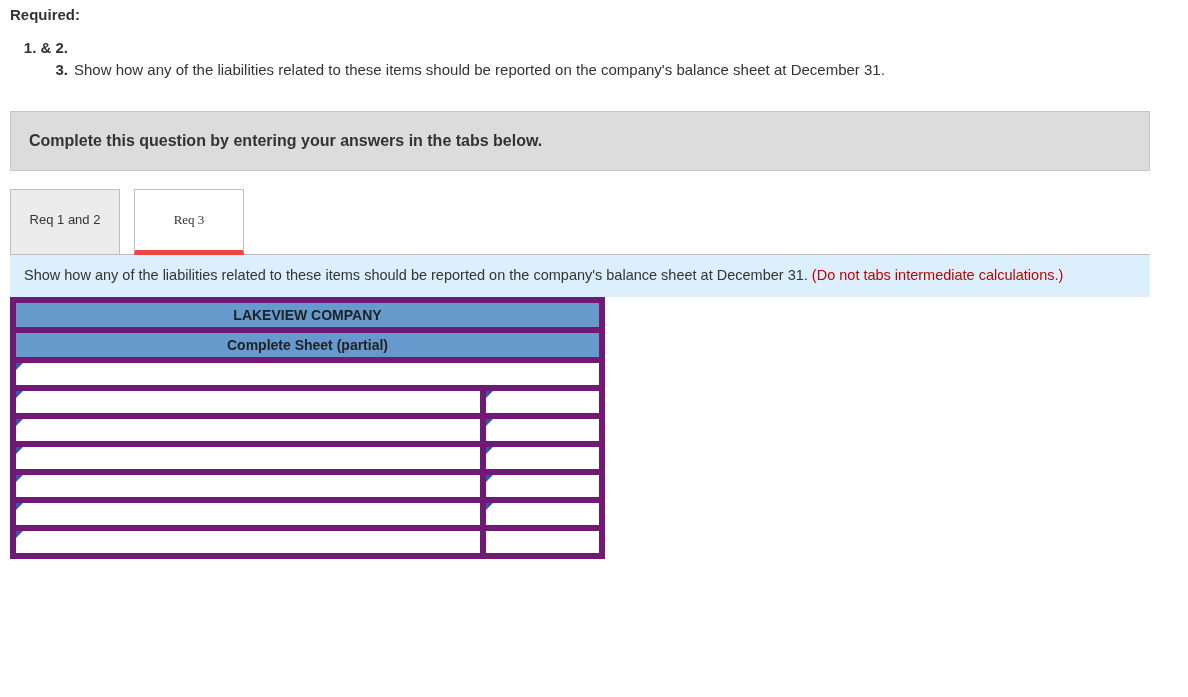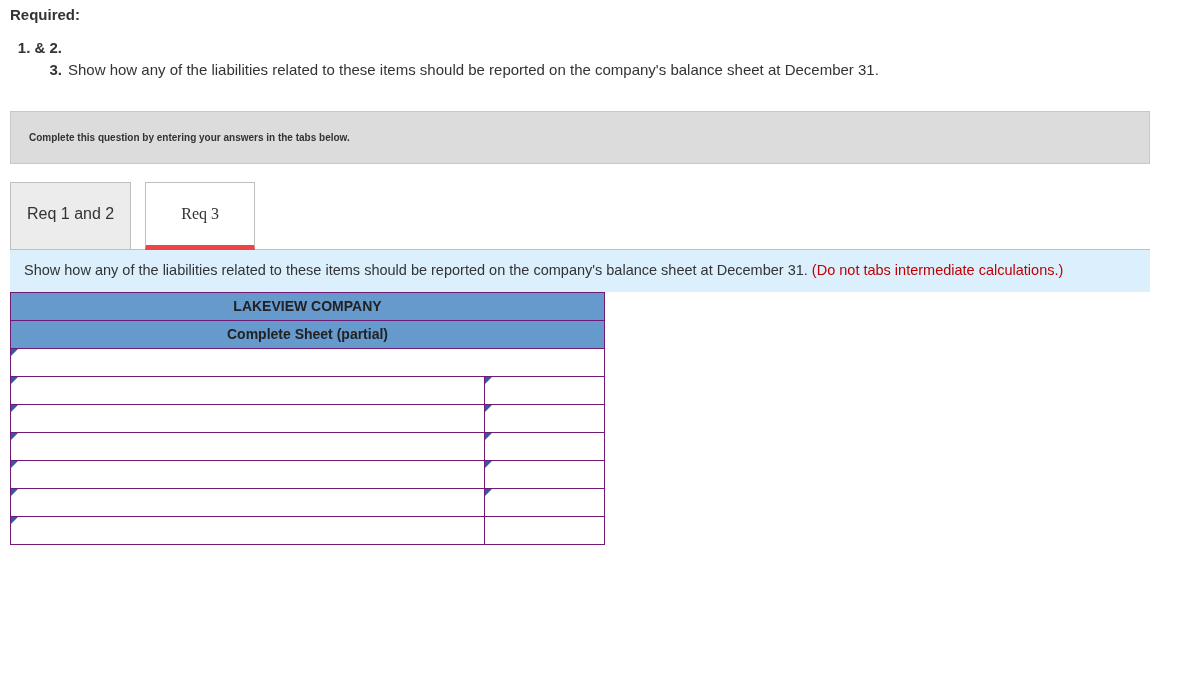--- a/index.html
+++ b/index.html
@@ -10,42 +10,43 @@
     background: #fff;
     padding: 6px 10px;
     width: 1188px;
   }
   .required-heading {
     font-weight: bold;
     font-size: 15px;
     margin-bottom: 14px;
   }
   .req-list {
+    margin-left: 6px;
     margin-bottom: 30px;
   }
   .req-row { display: flex; line-height: 1.45; }
   .req-num { font-weight: bold; white-space: nowrap; margin-right: 6px; min-width: 52px; text-align: right; }
   .req-row.indent .req-num { min-width: 52px; }
   .instruction-bar {
     background: #dcdcdc;
     border: 1px solid #c8c8c8;
     padding: 20px 18px;
     font-family: Verdana, Geneva, sans-serif;
-    font-size: 10px;
+    font-size: 16px;
     font-weight: bold;
     color: #333;
     margin-bottom: 18px;
     width: 1140px;
   }
   .tabs-row { display: flex; gap: 14px; margin-bottom: 0; }
   .tab {
     border: 1px solid #bfbfbf;
     padding: 22px 16px;
     font-family: Verdana, Geneva, sans-serif;
-    font-size: 16px;
+    font-size: 13px;
     color: #333;
     cursor: pointer;
     background: #fff;
     min-width: 110px;
     text-align: center;
     position: relative;
   }
   .tab.inactive { background: #ececec; }
   .tab.active { background: #fff; border-bottom: 5px solid #ef4444; z-index: 2; font-family: Liberation Serif, serif; }
   .tab-panel {
@@ -59,21 +60,21 @@
     line-height: 1.4;
     width: 1140px;
   }
   .tab-panel .red { color: #c00000; }
   .sheet-table {
     border-collapse: collapse;
     width: 595px;
     margin-top: 0;
   }
   .sheet-table td {
-    border: 1px solid #701a75;
+    border: 6px solid #701a75;
     height: 28px;
     padding: 4px 8px;
     font-family: Arial, sans-serif;
     font-size: 14px;
   }
   .sheet-table .hdr {
     background: #6699cc;
     font-weight: bold;
     color: #222;
     text-align: center;

